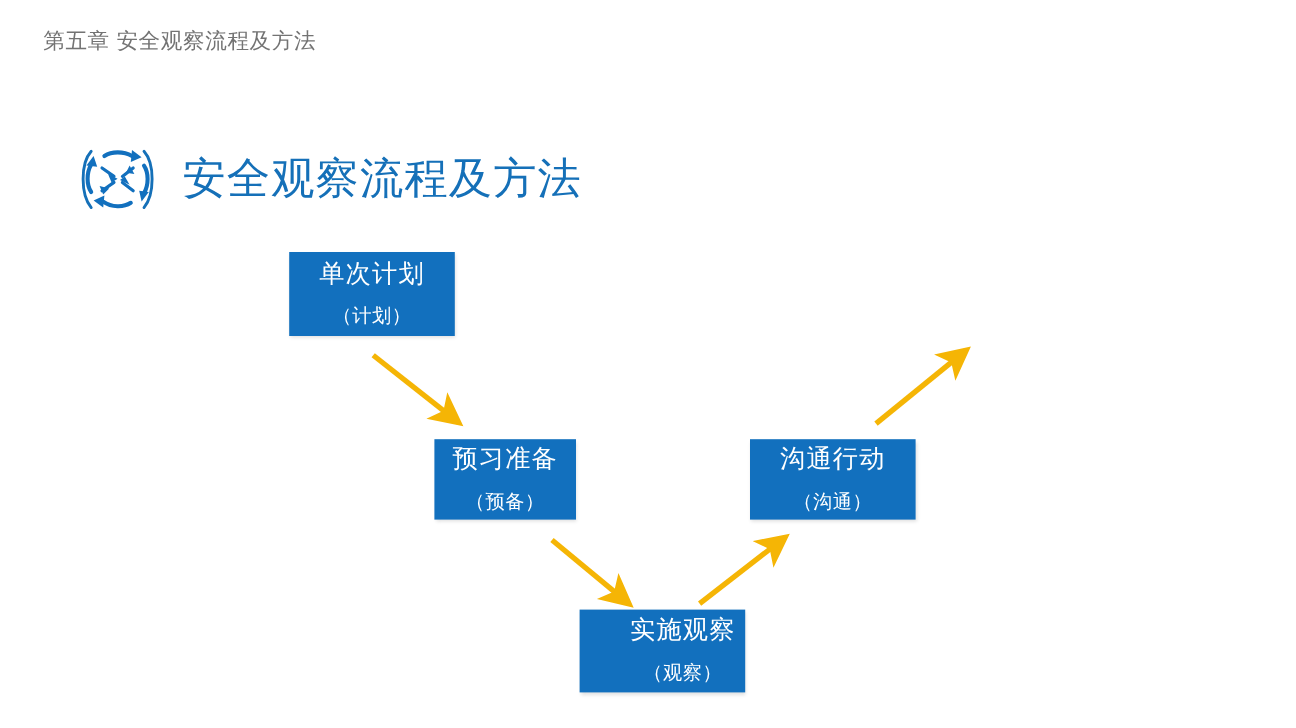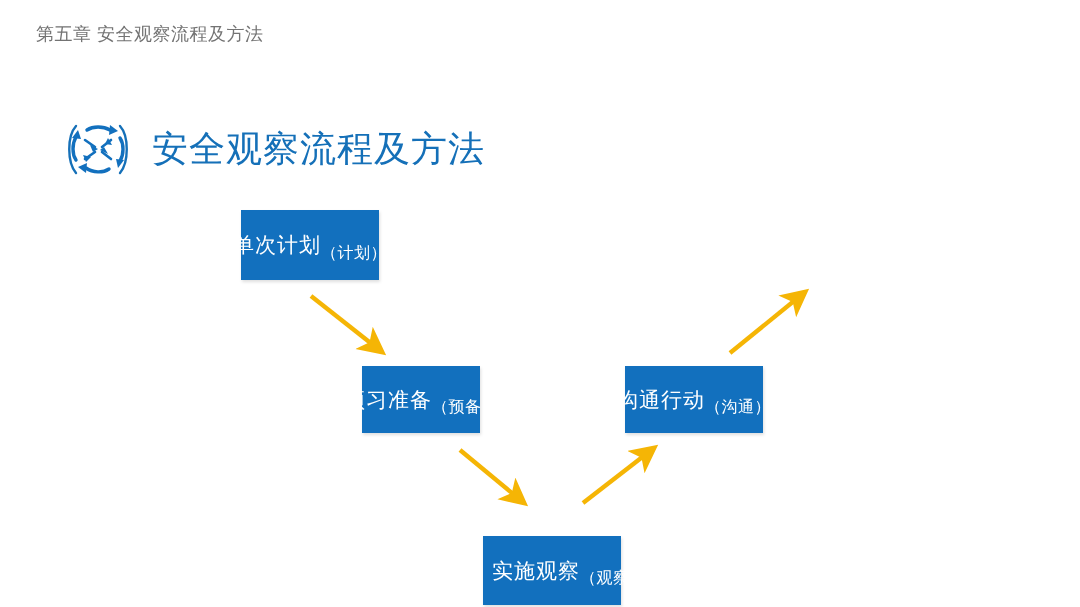--- a/index.html
+++ b/index.html
@@ -66,21 +66,21 @@
     width: 1080px;
     height: 607px;
     pointer-events: none;
   }
 
   .flow-node {
     position: absolute;
     background: #1270be;
     box-sizing: border-box;
     display: flex;
-    flex-direction: row;
+    flex-direction: column;
     align-items: center;
     justify-content: center;
     color: #ffffff;
     text-align: center;
     box-shadow: 1px 2px 3px rgba(0,0,0,0.13);
     line-height: 1.12;
   }
   .flow-node .node-title {
     font-size: 21px;
     font-weight: 400;
@@ -90,21 +90,21 @@
   .flow-node .node-sub {
     font-size: 16px;
     font-weight: 400;
     margin-top: 15px;
     letter-spacing: 0.5px;
     white-space: nowrap;
   }
 
   #node-0 { left: 241px; top: 210px; width: 138px; height: 70px; }
   #node-1 { left: 362px; top: 366px; width: 118px; height: 67px; }
-  #node-2 { left: 483px; top: 536px; width: 138px; height: 69px; padding-left: 34px; }
+  #node-2 { left: 483px; top: 508px; width: 138px; height: 69px; padding-left: 34px; }
   #node-3 { left: 625px; top: 366px; width: 138px; height: 67px; }
   #node-4 { left: 739px; top: 210px; width: 138px; height: 70px; }
 </style>
 </head>
 <body>
 
 <div class="slide-header">第五章 安全观察流程及方法</div>
 
 <div class="section-title-row">
   <svg class="section-icon" viewBox="0 0 72 66">

